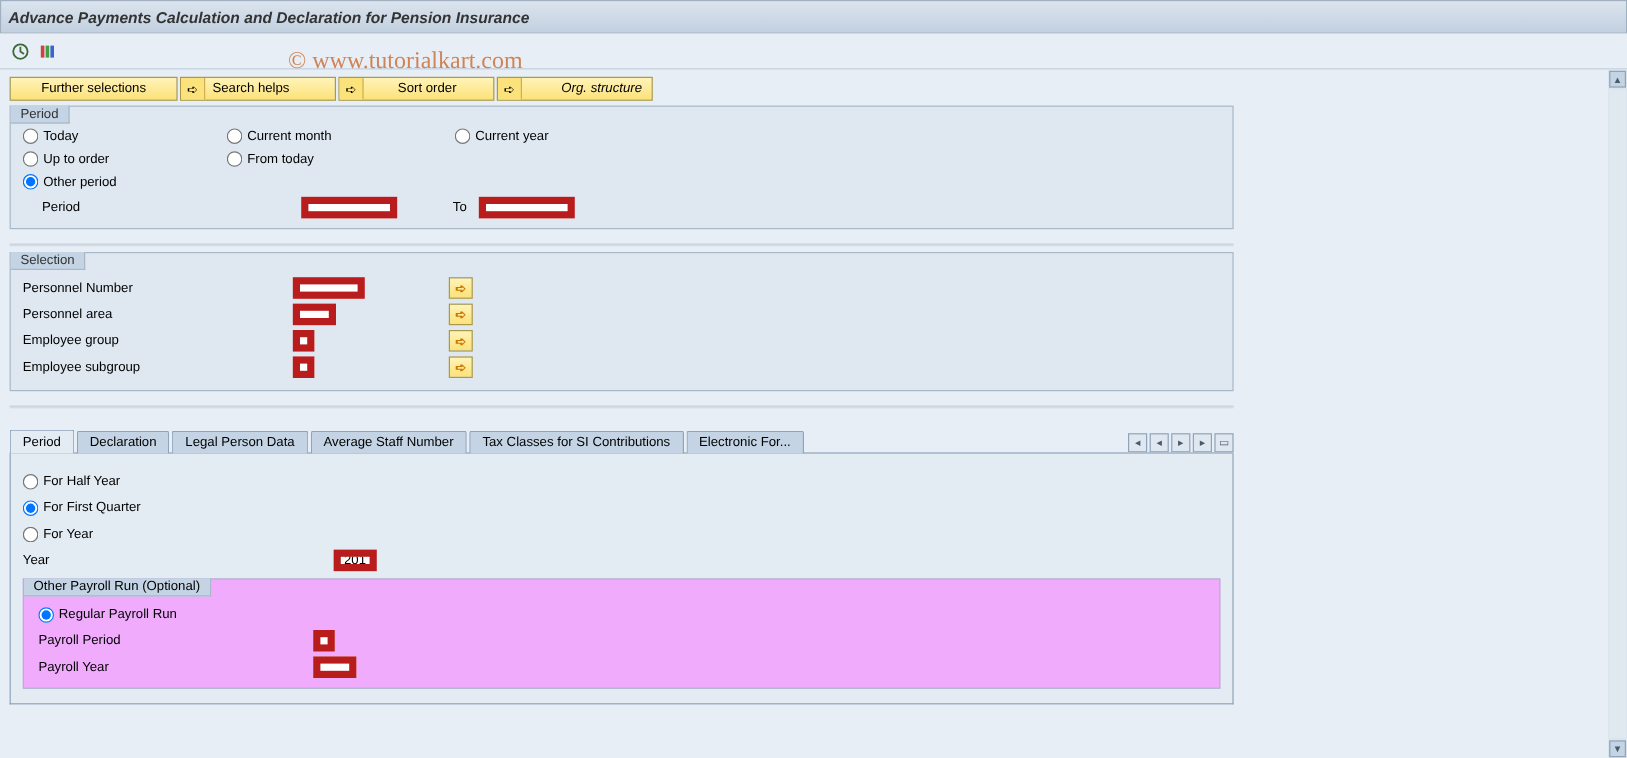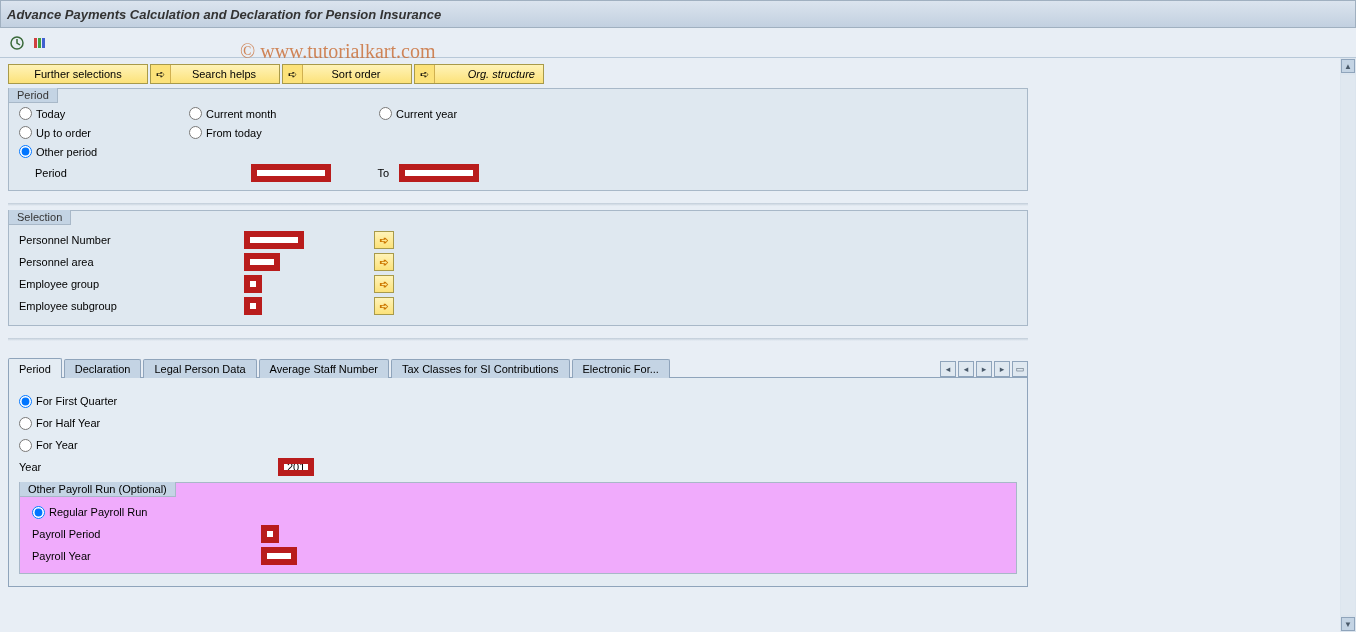--- a/index.html
+++ b/index.html
@@ -76,21 +76,21 @@
   <div class="content">
 
     <div class="action-bar">
       <div class="action-btn" style="min-width:140px; justify-content:center;">
         <span>Further selections</span>
       </div>
       <div class="action-btn">
         <span class="arrow-box">
             <span>➪</span>
           </span>
-        <span style="flex:1;text-align:center;">Search helps</span>
+        <span style="flex:1;">Search helps</span>
       </div>
       <div class="action-btn">
         <span class="arrow-box">
             <span>➪</span>
           </span>
         <span style="flex:1;text-align:center;">Sort order</span>
       </div>
       <div class="action-btn">
         <span class="arrow-box">
             <span>➪</span>
@@ -178,28 +178,28 @@
           <div class="tab-scroll-btn">◂</div>
           <div class="tab-scroll-btn">◂</div>
           <div class="tab-scroll-btn">▸</div>
           <div class="tab-scroll-btn">▸</div>
           <div class="tab-scroll-btn">▭</div>
         </div>
       </div>
       <div class="tab-page">
         <div class="tab-field-row">
             <label class="radio-item">
+              <input type="radio" name="qperiod" style="">
+              <span>For Half Year</span>
+            </label>
+          </div>
+        <div class="tab-field-row">
+            <label class="radio-item">
               <input type="radio" name="qperiod" checked="" style="">
               <span>For First Quarter</span>
-            </label>
-          </div>
-        <div class="tab-field-row">
-            <label class="radio-item">
-              <input type="radio" name="qperiod" style="">
-              <span>For Half Year</span>
             </label>
           </div>
         <div class="tab-field-row">
             <label class="radio-item">
               <input type="radio" name="qperiod" style="">
               <span>For Year</span>
             </label>
           </div>
         <div class="tab-field-row">
           <span class="tab-field-label">Year</span>

